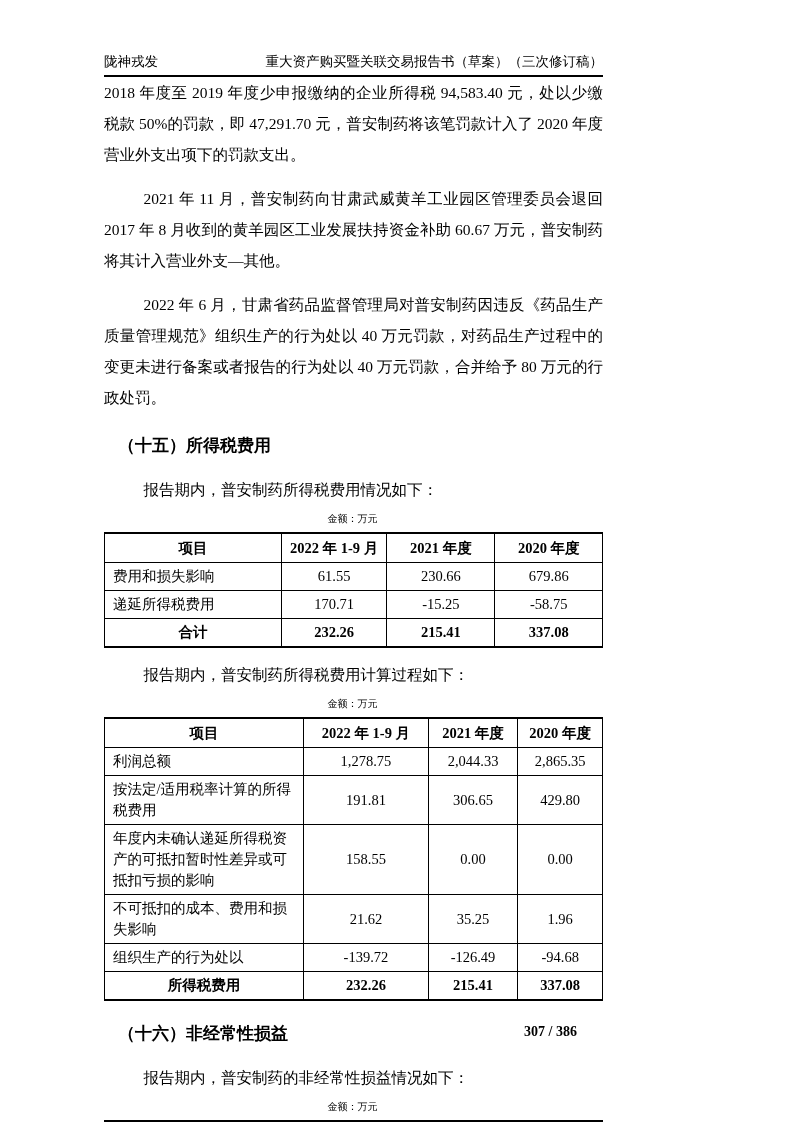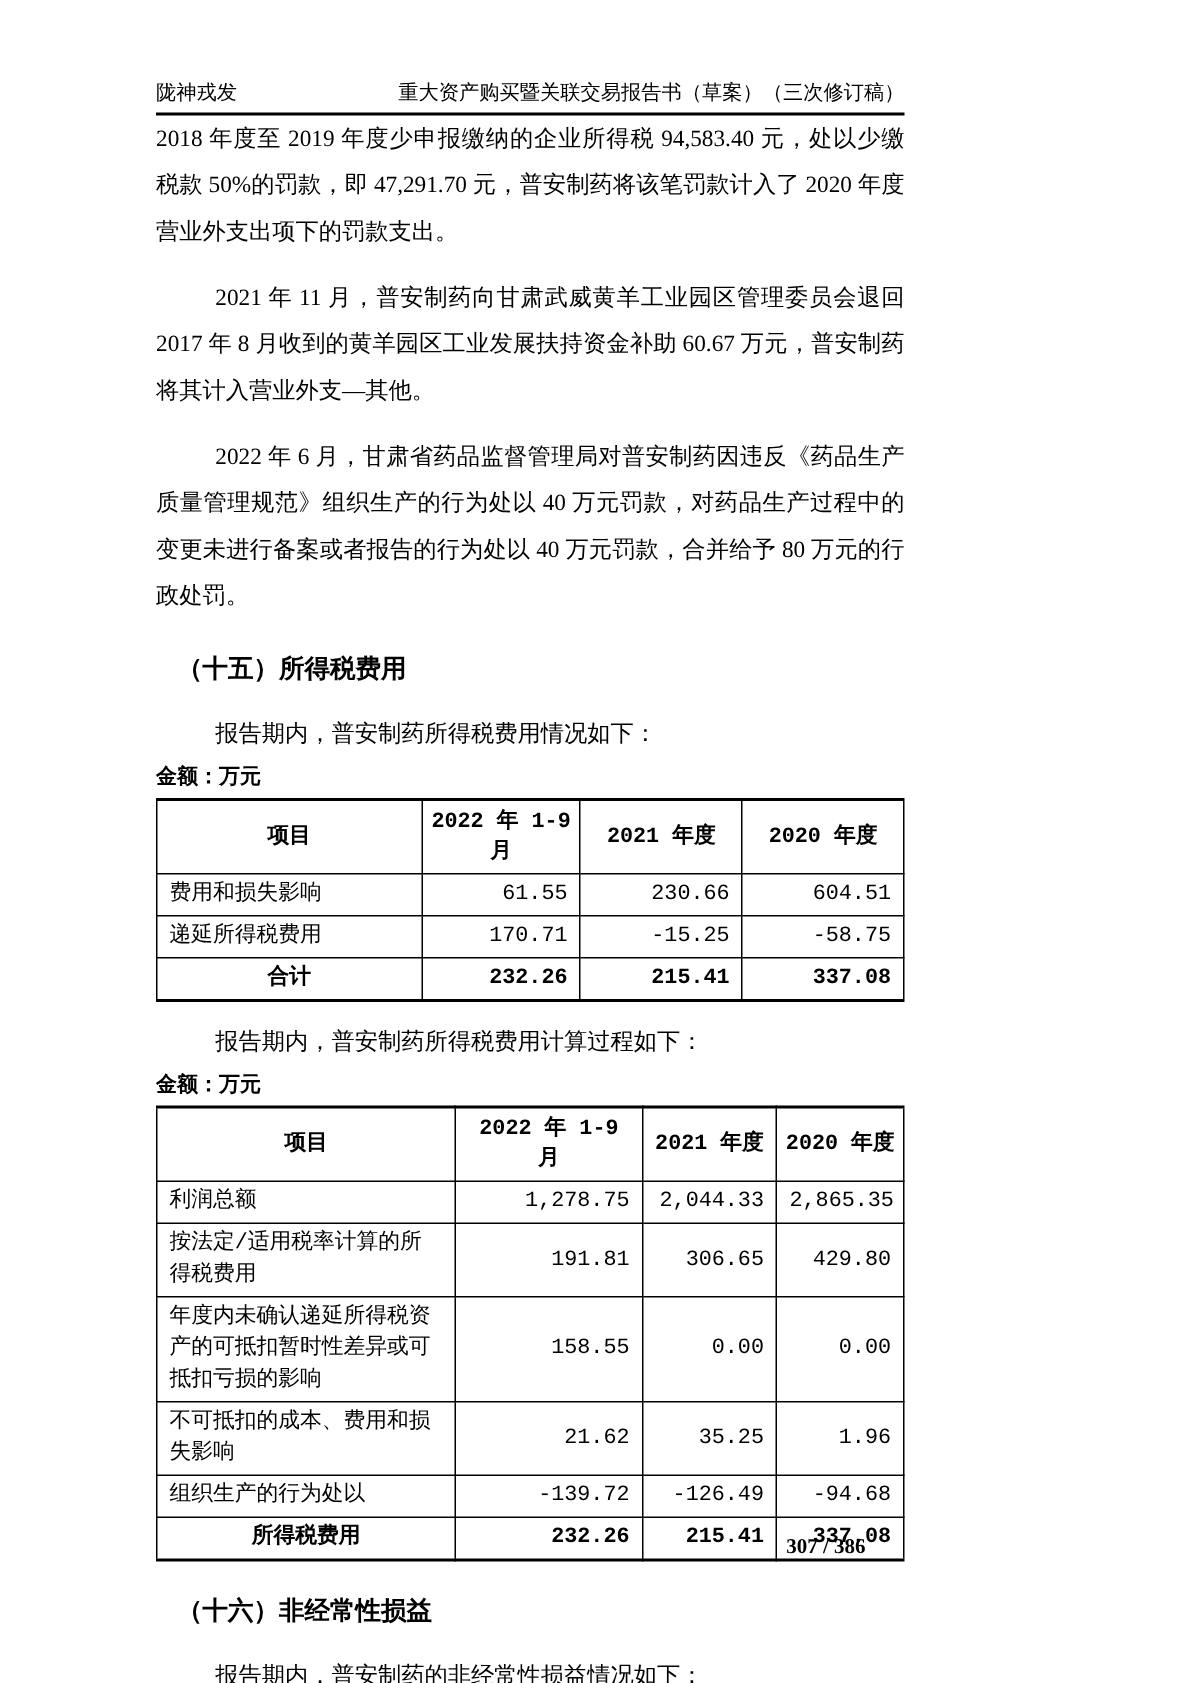--- a/index.html
+++ b/index.html
@@ -19,37 +19,36 @@
   }
   .first-par{}
   .indent{text-indent:2.55em;}
   .sec-heading{
     font-family:"Liberation Sans","DejaVu Sans",sans-serif;
     font-size:17px;font-weight:bold;margin:21px 0 17px 0;padding-left:14px;
   }
   .intro{font-size:15.5px;line-height:31px;margin:0;text-indent:2.55em;}
   .intro-mid{margin-top:11px;}
   .unit{
-    text-align:left;font-size:14px;line-height:22px;margin:3px 2px 2px 0;font-weight:bold;
+    text-align:center;font-size:10px;line-height:22px;margin:3px 2px 2px 0;
   }
   table{
     width:100%;border-collapse:collapse;table-layout:fixed;
     border-top:2.5px solid #000;border-bottom:2.5px solid #000;
     font-size:14.5px;
-    font-family:Liberation Mono, monospace;
   }
   th{
     font-weight:bold;text-align:center;border:1px solid #000;
     padding:4px 4px;line-height:20px;
   }
   td{
     border:1px solid #000;padding:3px 8px;line-height:21px;
   }
   td.label{text-align:left;}
-  td.num{text-align:right;margin-left:10px;}
+  td.num{text-align:center;margin-left:10px;}
   tr.total td{font-weight:bold;}
   tr.total td.label{text-align:center;}
   .page-number{
     position:absolute;top:1024px;right:132px;
     font-weight:bold;font-size:14px;
   }
 </style>
 </head>
 <body>
 
@@ -82,21 +81,21 @@
         <th>2022 年 1-9 月</th>
         <th>2021 年度</th>
         <th>2020 年度</th>
       </tr>
     </thead>
     <tbody>
       <tr>
         <td class="label">费用和损失影响</td>
         <td class="num">61.55</td>
         <td class="num">230.66</td>
-        <td class="num">604.51</td>
+        <td class="num">679.86</td>
       </tr>
       <tr>
         <td class="label">递延所得税费用</td>
         <td class="num">170.71</td>
         <td class="num">-15.25</td>
         <td class="num">-58.75</td>
       </tr>
       <tr class="total">
         <td class="label">合计</td>
         <td class="num">232.26</td>

